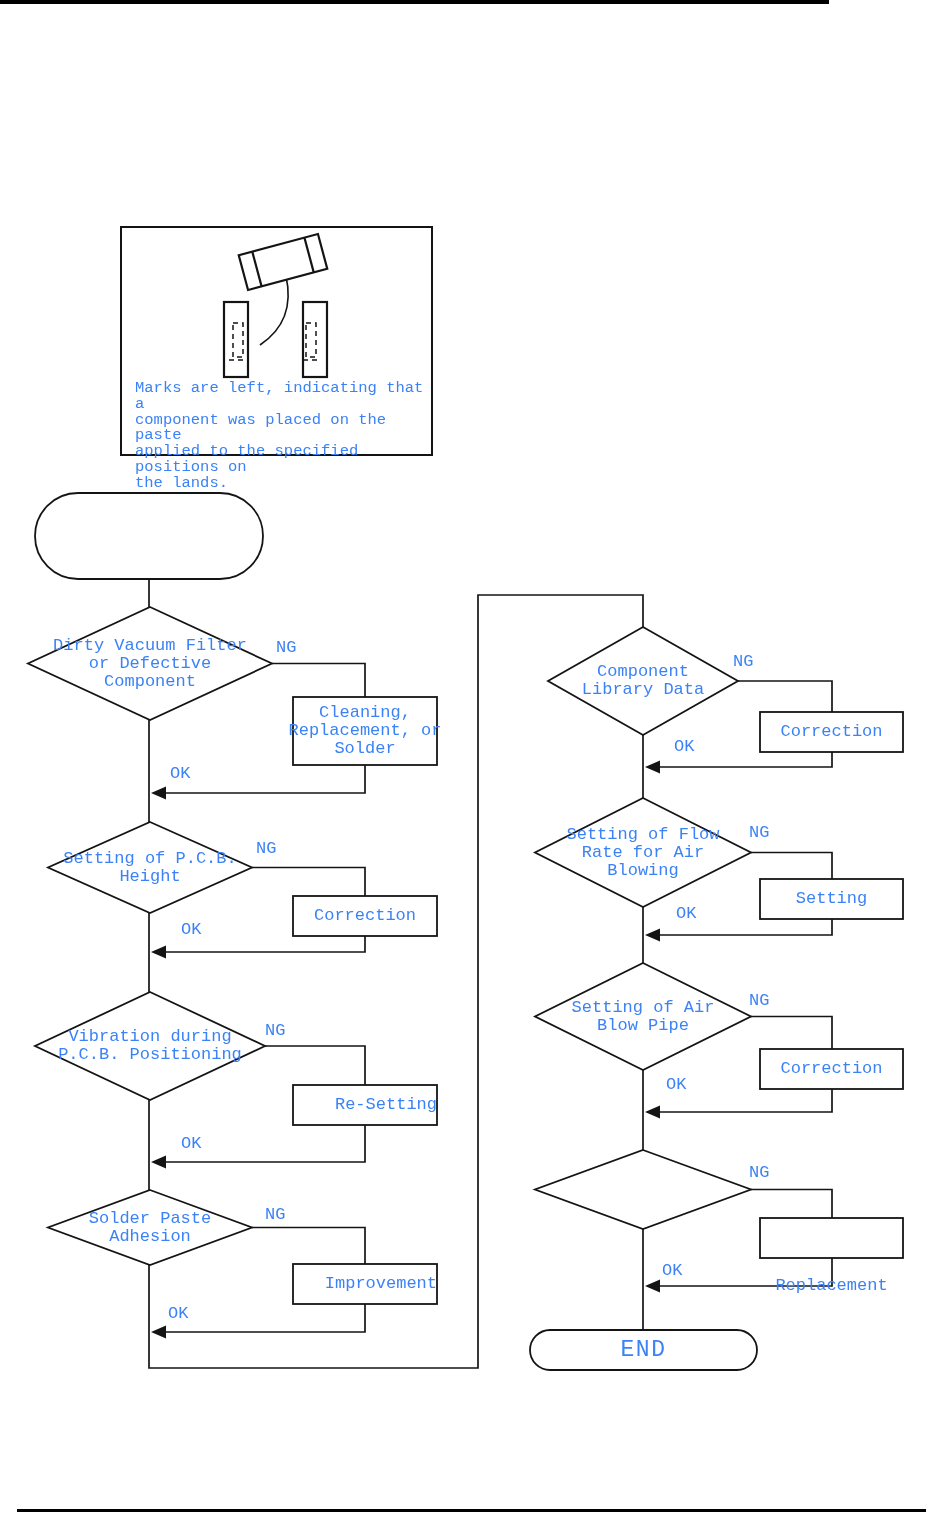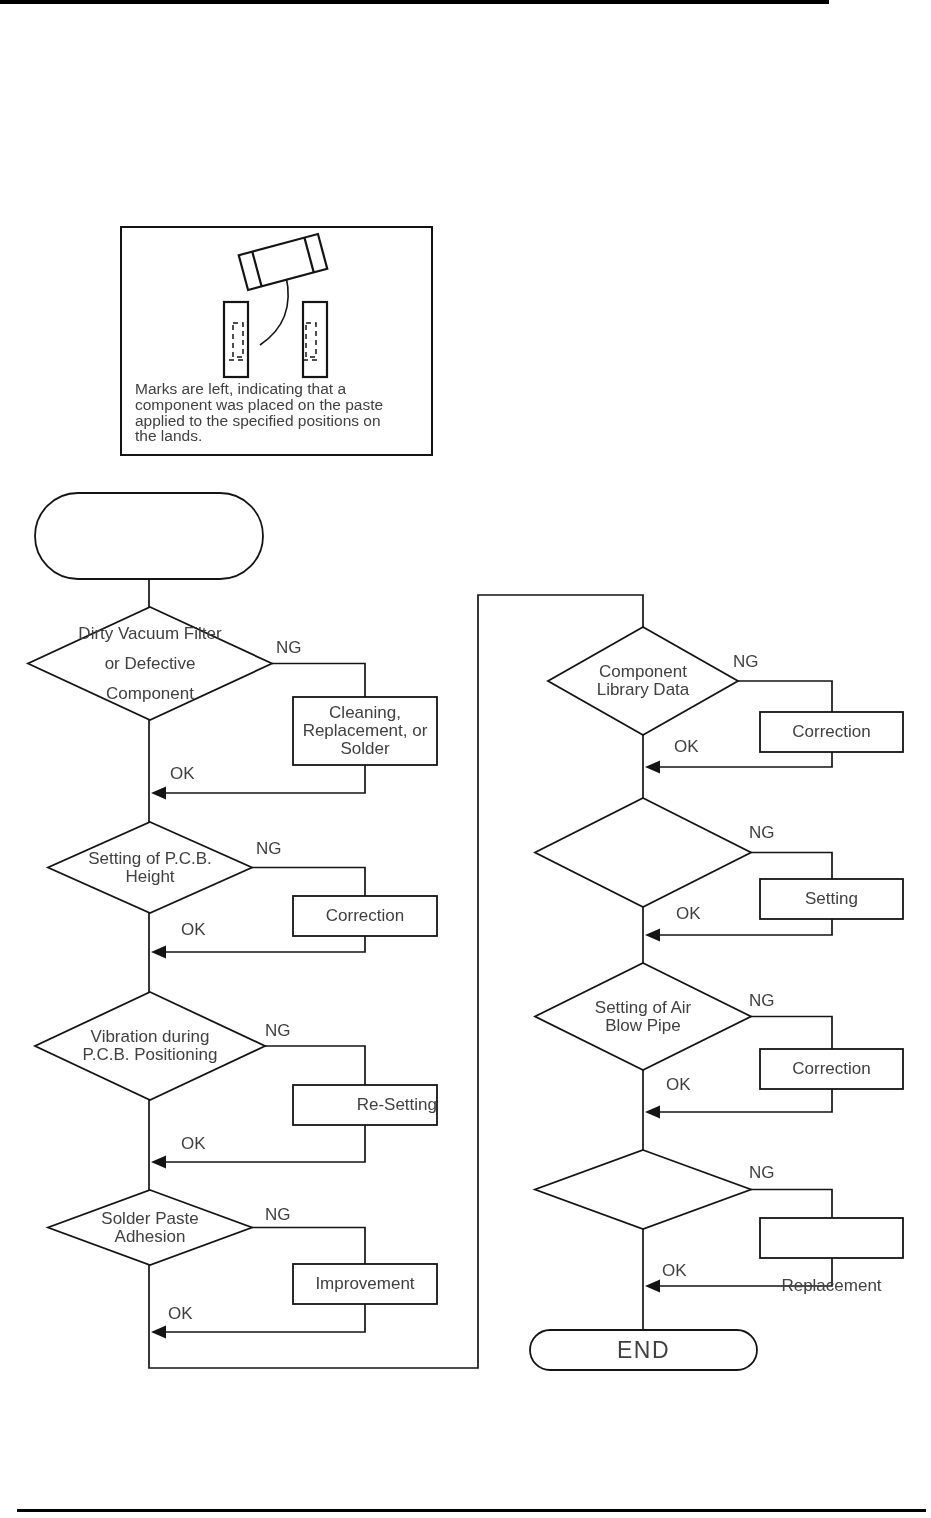--- a/index.html
+++ b/index.html
@@ -1,18 +1,18 @@
 <!DOCTYPE html>
 <html><head>
 <meta charset="utf-8">
 <style>
   html,body{margin:0;padding:0;background:#fff;}
   .canvas{
     position:relative;width:931px;height:1518px;background:#ffffff;
-    font-family:Liberation Sans, sans-serif;color:#404040;overflow:hidden;
+    font-family:Liberation Mono, monospace;color:#3b82f6;overflow:hidden;
   }
   .toprule{position:absolute;left:0;top:0;width:829px;height:4px;background:#000;}
   .botrule{position:absolute;left:17px;top:1509px;width:909px;height:3px;background:#000;}
   .flowsvg{position:absolute;left:0;top:0;}
   .lbl{
     position:absolute;display:flex;flex-direction:column;align-items:center;justify-content:center;
     text-align:center;font-size:17px;line-height:18px;white-space:nowrap;
   }
   .terminal{font-size:23px;letter-spacing:1.5px;line-height:24px;}
   .tag{position:absolute;font-size:17px;line-height:17px;white-space:nowrap;}
@@ -125,59 +125,64 @@
       <rect x="760" y="879" width="143" height="40"></rect>
       <rect x="760" y="1049" width="143" height="40"></rect>
       <rect x="760" y="1218" width="143" height="40"></rect>
     </g>
   </svg>
 
   <div class="lbl terminal" style="left:530px;top:1330px;width:227px;height:40px;">
     <div>END</div>
   </div>
 
-  <div class="lbl" style="left:28px;top:607px;width:244px;height:113px;gap:12px;">
+  <div class="lbl" style="left:28px;top:607px;width:244px;height:113px;">
     <div>Dirty Vacuum Filter</div>
     <div>or Defective</div>
     <div>Component</div>
   </div>
   <div class="lbl" style="left:35px;top:992px;width:230px;height:108px;">
     <div>Vibration during</div>
     <div>P.C.B. Positioning</div>
   </div>
   <div class="lbl" style="left:48px;top:822px;width:204px;height:91px;">
     <div>Setting of P.C.B.</div>
     <div>Height</div>
   </div>
   <div class="lbl" style="left:48px;top:1190px;width:204px;height:75px;">
     <div>Solder Paste</div>
     <div>Adhesion</div>
   </div>
 
   <div class="lbl" style="left:548px;top:627px;width:190px;height:108px;">
     <div>Component</div>
     <div>Library Data</div>
+  </div>
+  <div class="lbl" style="left:535px;top:798px;width:216px;height:109px;">
+    <div>Setting of Flow</div>
+    <div>Rate for Air</div>
+    <div>Blowing</div>
   </div>
   <div class="lbl" style="left:535px;top:963px;width:216px;height:107px;">
     <div>Setting of Air</div>
     <div>Blow Pipe</div>
   </div>
 
   <div class="lbl" style="left:293px;top:697px;width:144px;height:68px;">
     <div>Cleaning,</div>
     <div>Replacement, or</div>
     <div>Solder</div>
   </div>
   <div class="lbl" style="left:293px;top:896px;width:144px;height:40px;">
     <div>Correction</div>
   </div>
   <div class="lbl" style="left:293px;top:1085px;width:144px;height:40px;align-items:flex-end;">
     <div>Re-Setting</div>
   </div>
-  <div class="lbl" style="left:293px;top:1264px;width:144px;height:40px;">
+  <div class="lbl" style="left:293px;top:1264px;width:144px;height:40px;align-items:flex-end;">
     <div>Improvement</div>
   </div>
 
   <div class="lbl" style="left:760px;top:712px;width:143px;height:40px;">
     <div>Correction</div>
   </div>
   <div class="lbl" style="left:760px;top:879px;width:143px;height:40px;">
     <div>Setting</div>
   </div>
   <div class="lbl" style="left:760px;top:1049px;width:143px;height:40px;">

